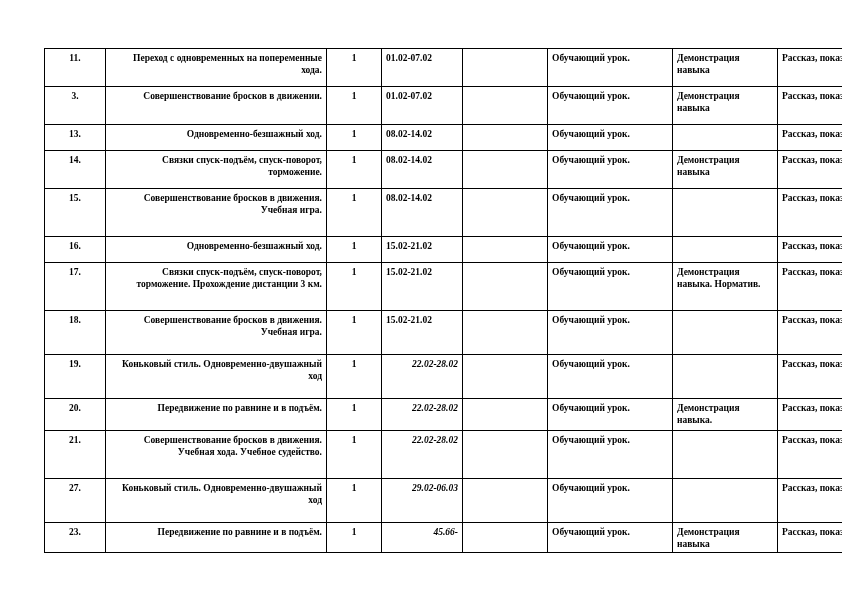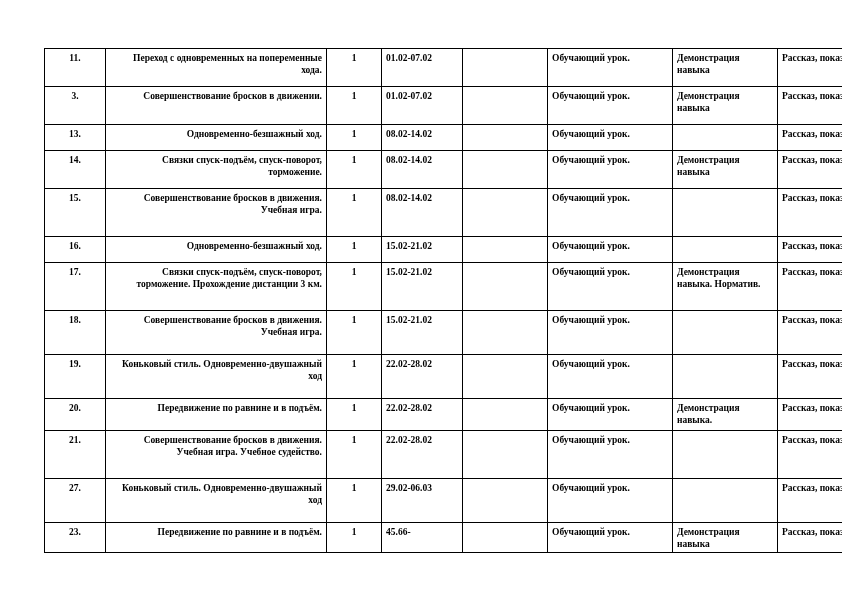--- a/index.html
+++ b/index.html
@@ -61,21 +61,22 @@
   }
   td.c-control {
     width: 96px;
     text-align: left;
   }
   td.c-method {
     width: 94px;
     text-align: left;
   }
   td.c-date.center {
-    text-align: left;
+    text-align: right;
+    font-style: italic;
   }
 </style>
 </head>
 <body>
 
 <div class="page">
   <table class="plan">
     <tbody>
       <tr style="height:38px;">
         <td class="c-num">11.</td>
@@ -172,21 +173,21 @@
         <td class="c-topic">Передвижение по равнине и в подъём.</td>
         <td class="c-hours">1</td>
         <td class="c-date center">22.02-28.02</td>
         <td class="c-fact"></td>
         <td class="c-type">Обучающий урок.</td>
         <td class="c-control">Демонстрация навыка.</td>
         <td class="c-method">Рассказ, показ.</td>
       </tr>
       <tr style="height:48px;">
         <td class="c-num">21.</td>
-        <td class="c-topic">Совершенствование бросков в движения. Учебная игра. Учебное судейство.</td>
+        <td class="c-topic">Совершенствование бросков в движения. Учебная хода. Учебное судейство.</td>
         <td class="c-hours">1</td>
         <td class="c-date center">22.02-28.02</td>
         <td class="c-fact"></td>
         <td class="c-type">Обучающий урок.</td>
         <td class="c-control"></td>
         <td class="c-method">Рассказ, показ.</td>
       </tr>
       <tr style="height:44px;">
         <td class="c-num">27.</td>
         <td class="c-topic">Коньковый стиль. Одновременно-двушажный ход</td>

